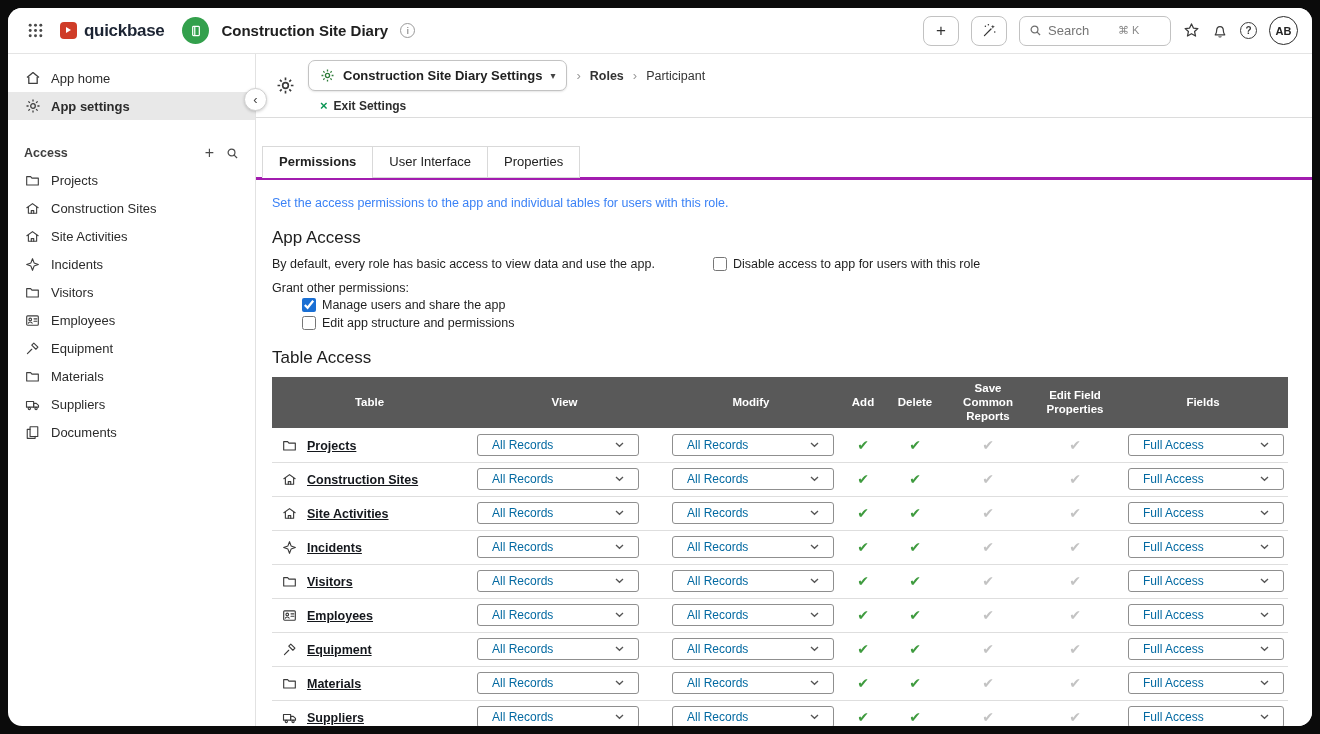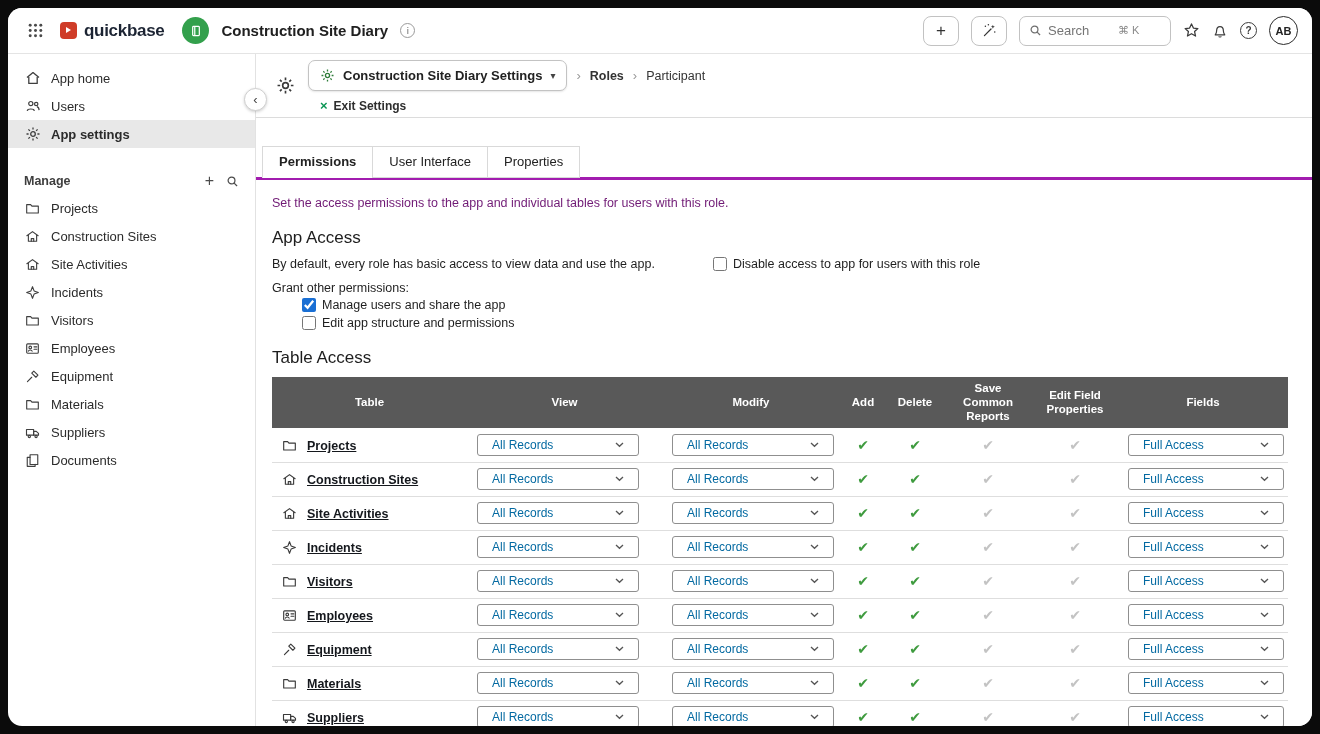--- a/index.html
+++ b/index.html
@@ -69,21 +69,21 @@
   .exit-x { color:#0c9655; font-size:13px; font-weight:700; line-height:1; }
 
   
   .tabs { display:flex; padding-left:6px; margin-top:28px; border-bottom:3px solid #a21caf; flex:0 0 auto; }
   .tab { padding:7px 16px 8px; font-size:13px; color:#222; background:#fff; border:1px solid #d9d9d9;
          margin-right:-1px; margin-bottom:-1px; cursor:pointer; white-space:nowrap; }
   .tab.active { font-weight:700; border-bottom-color:#fff; }
 
   
   .content { flex:1; overflow:hidden; padding:16px 24px 0 16px; }
-  .intro { font-size:12.5px; color:#701a75; }
+  .intro { font-size:12.5px; color:#3b82f6; }
   h2.sec { font-size:17px; font-weight:500; color:#1d1d1d; margin:18px 0 9px; }
   .aa-row { display:flex; align-items:flex-start; gap:58px; font-size:12.5px; color:#1f1f1f; }
   .cb-label { display:inline-flex; align-items:center; gap:6px; font-size:12.5px; color:#1f1f1f; cursor:pointer; }
   input[type=checkbox]{ width:14px; height:14px; accent-color:#1a6fd4; cursor:pointer; }
   .grant { margin-top:10px; font-size:12.5px; color:#1f1f1f; }
   .grant-opts { margin-left:30px; margin-top:3px; display:flex; flex-direction:column; gap:4px; }
   .ta-sub { font-size:12.5px; color:#1f1f1f; margin:2px 0 10px; }
 
   
   table.access { width:100%; border-collapse:collapse; table-layout:fixed; }
@@ -173,43 +173,32 @@
       <nav>
         <div class="side-item">
           <span class="sicon">
               <svg width="16" height="16" viewBox="0 0 16 16" fill="none" stroke="currentColor" stroke-width="1.3" stroke-linejoin="round">
                 <path d="M2 7.6 8 2.6l6 5"></path>
                 <path d="M3.8 6.9v6.5h8.4V6.9"></path>
               </svg>
             </span>
           <span>App home</span>
         </div>
-        <div class="side-item">
-          <span class="sicon">
-              <svg width="16" height="16" viewBox="0 0 16 16" fill="none" stroke="currentColor" stroke-width="1.2">
-                <circle cx="5.8" cy="5.6" r="2.1"></circle>
-                <path d="M2.2 12.8c.5-2.4 6.7-2.4 7.2 0"></path>
-                <circle cx="11.2" cy="6" r="1.7"></circle>
-                <path d="M11.9 8.7c1.5.4 2.1 1.6 2.2 3.4"></path>
-              </svg>
-            </span>
-          <span>Users</span>
-        </div>
         <div class="side-item active">
           <span class="sicon">
               <svg width="16" height="16" viewBox="0 0 16 16" fill="none" stroke="currentColor" stroke-width="1.3">
                 <circle cx="8" cy="8" r="2.3"></circle>
                 <path d="M8 1.5v2.1M8 12.4v2.1M1.5 8h2.1M12.4 8h2.1M3.4 3.4l1.5 1.5M11.1 11.1l1.5 1.5M12.6 3.4l-1.5 1.5M4.9 11.1l-1.5 1.5"></path>
               </svg>
             </span>
           <span>App settings</span>
         </div>
       </nav>
       <div class="tables-head">
-        <span class="tables-title">Manage</span>
+        <span class="tables-title">Access</span>
         <span class="thicons">
           <span class="plus">+</span>
           <span class="mag">
               <svg width="13" height="13" viewBox="0 0 16 16" fill="none" stroke="currentColor" stroke-width="1.5">
                 <circle cx="6.8" cy="6.8" r="4.2"></circle>
                 <path d="m10 10 3.6 3.6"></path>
               </svg>
             </span>
         </span>
       </div>

